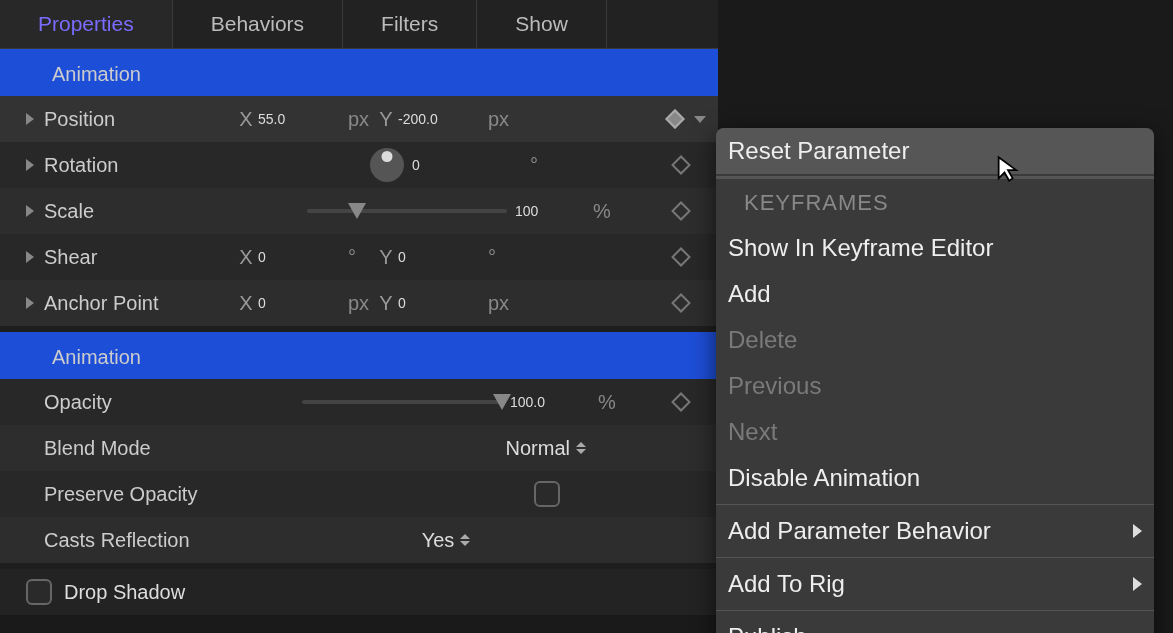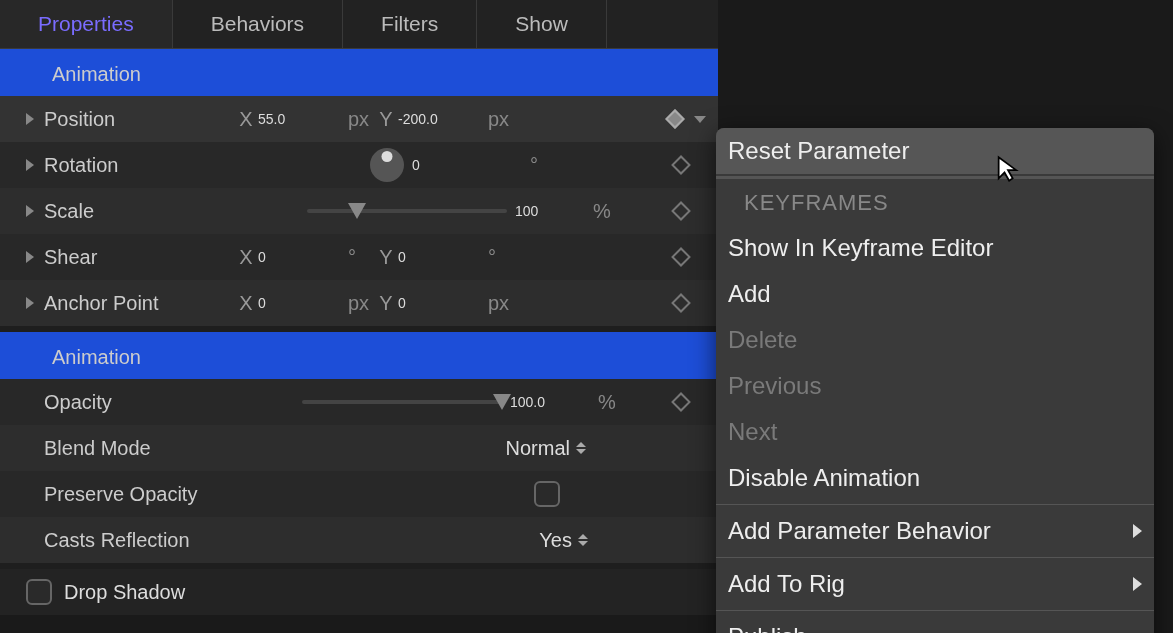--- a/index.html
+++ b/index.html
@@ -186,21 +186,21 @@
     <div class="disclosure-spacer"></div>
     <span class="param-label" style="flex-basis:260px;">Preserve Opacity</span>
     <div class="center-group" style="justify-content:flex-end; padding-right:146px;">
       <div class="checkbox"></div>
     </div>
   </div>
 
   <div class="row">
     <div class="disclosure-spacer"></div>
     <span class="param-label" style="flex-basis:260px;">Casts Reflection</span>
-    <div class="center-group" style="justify-content:flex-end; padding-right:118px;">
+    <div class="center-group" style="padding-right:118px;">
       <span class="select-val">Yes</span>
       <span class="select-arrows">
           <span class="sel-up"></span>
           <span class="sel-dn"></span>
         </span>
     </div>
   </div>
 
   <div class="divider"></div>
 

